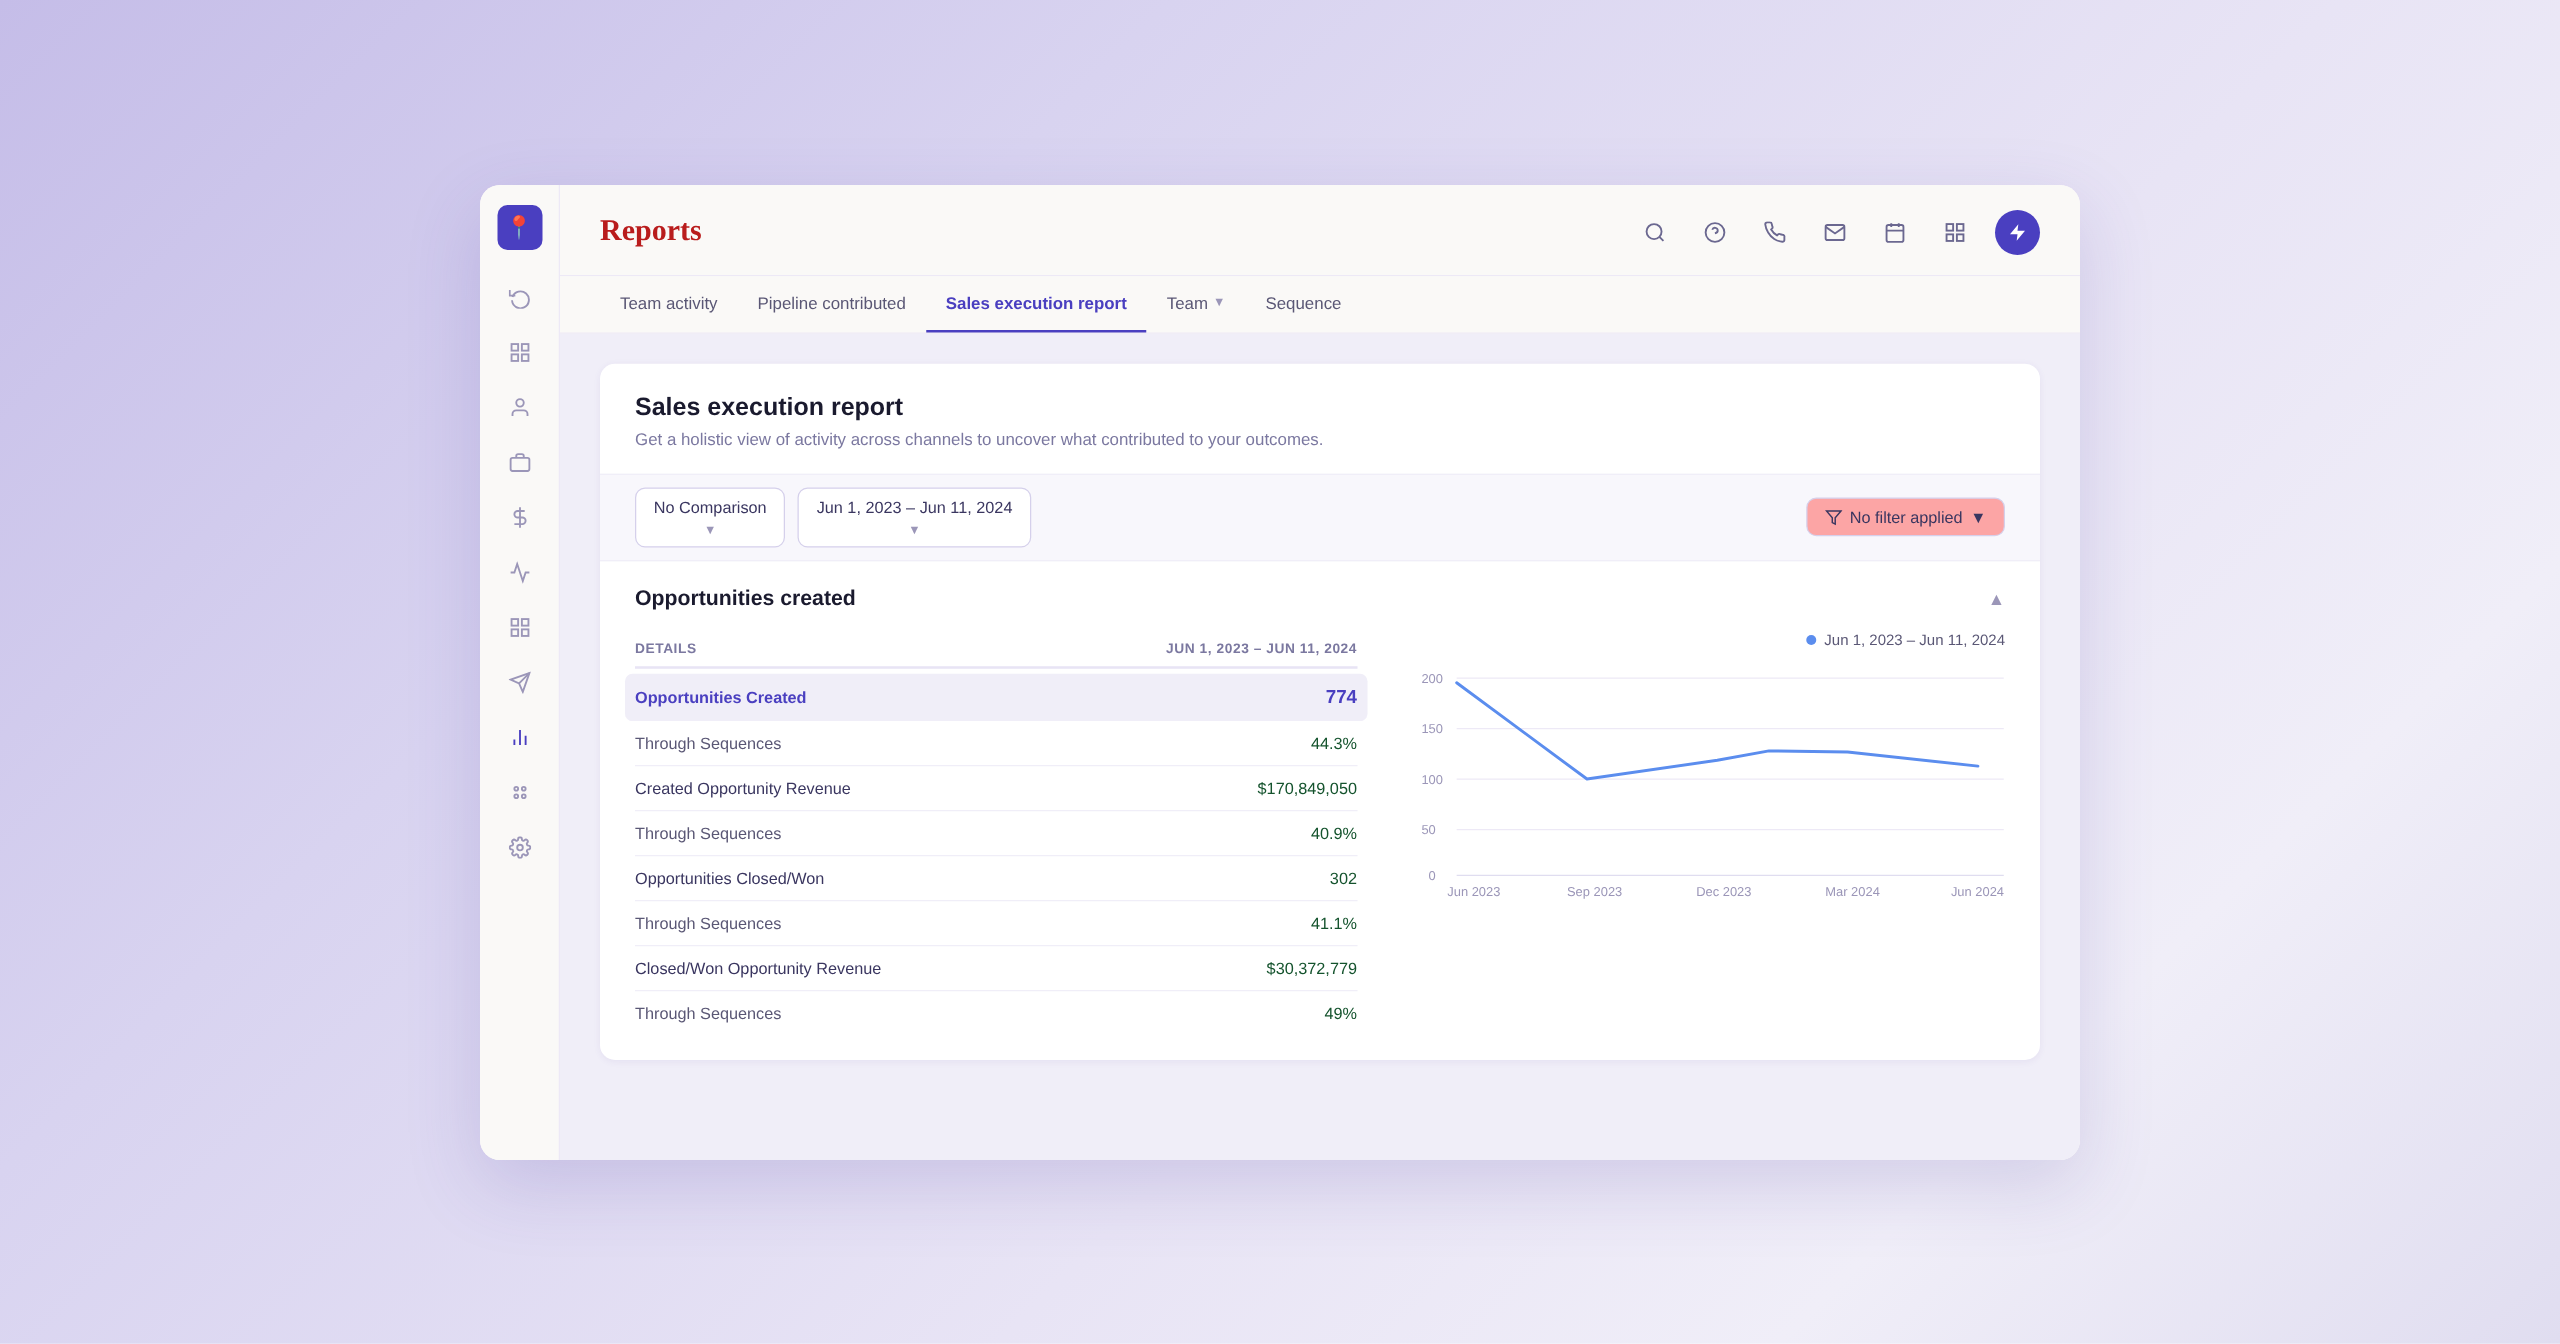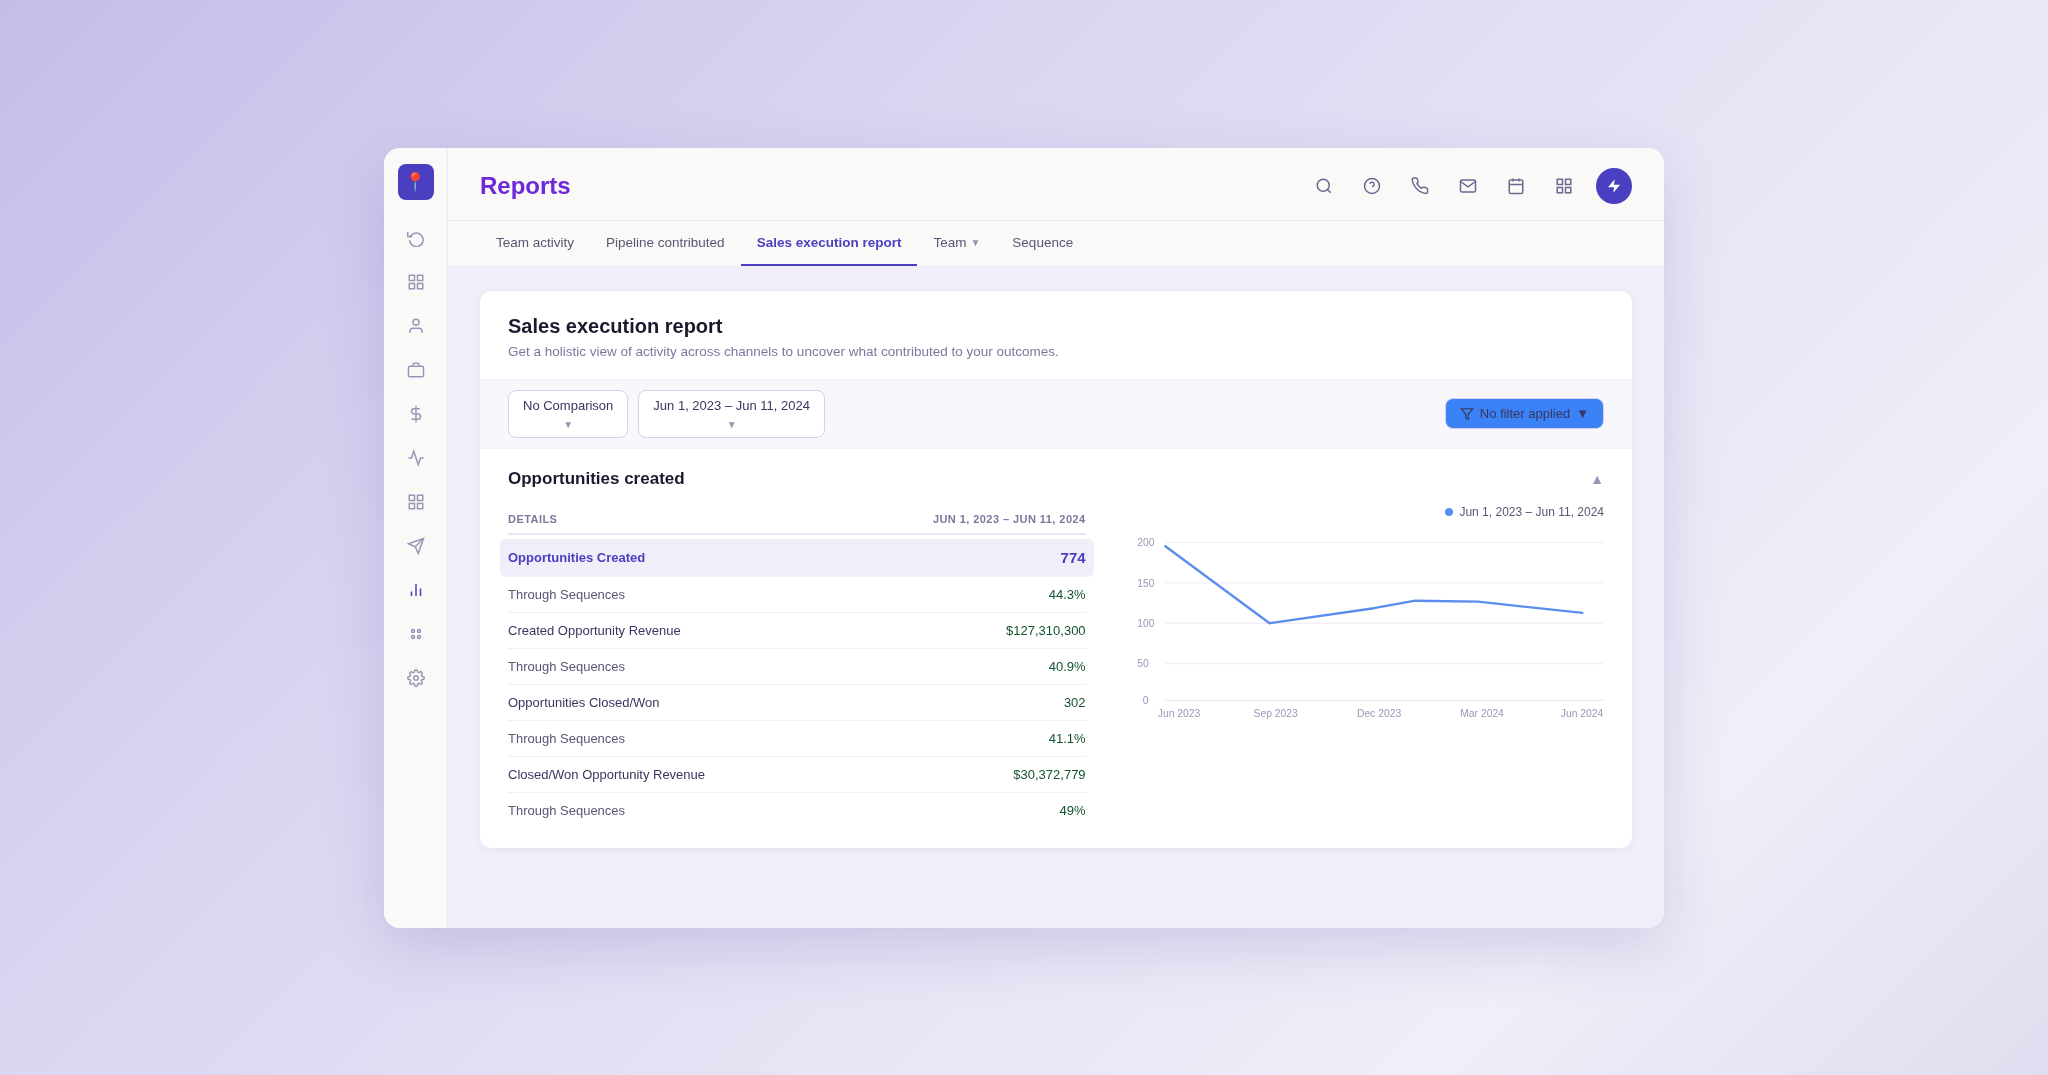--- a/index.html
+++ b/index.html
@@ -74,21 +74,22 @@
       display: flex;
       align-items: center;
       justify-content: space-between;
       padding: 20px 32px 16px 32px;
       background: #faf9f7;
       border-bottom: 1px solid #ede9f6;
     }
     .header-title {
       font-size: 24px;
       font-weight: 700;
-      color: #6d28d9;
+      color: #b91c1c;
+      font-family: Liberation Serif, serif;
     }
     .header-icons {
       display: flex;
       align-items: center;
       gap: 16px;
     }
     .header-icon {
       width: 32px;
       height: 32px;
       display: flex;
@@ -194,21 +195,21 @@
       flex-direction: column;
     }
     .filter-btn .arrow { font-size: 10px; color: #9b96b8; }
     .filter-right-btn {
       display: flex;
       align-items: center;
       gap: 6px;
       padding: 7px 14px;
       border: 1.5px solid #d5d0eb;
       border-radius: 8px;
-      background: #3b82f6;
+      background: #fca5a5;
       font-size: 13px;
       color: #3a3660;
       cursor: pointer;
       font-weight: 500;
     }
     
     .section-header {
       display: flex;
       align-items: center;
       justify-content: space-between;
@@ -496,21 +497,21 @@
                 <span class="row-value blue">774</span>
               </div>
 
               <div class="table-row">
                 <span class="row-label indent">Through Sequences</span>
                 <span class="row-value">44.3%</span>
               </div>
 
               <div class="table-row">
                 <span class="row-label">Created Opportunity Revenue</span>
-                <span class="row-value">$127,310,300</span>
+                <span class="row-value">$170,849,050</span>
               </div>
 
               <div class="table-row">
                 <span class="row-label indent">Through Sequences</span>
                 <span class="row-value">40.9%</span>
               </div>
 
               <div class="table-row">
                 <span class="row-label">Opportunities Closed/Won</span>
                 <span class="row-value">302</span>

